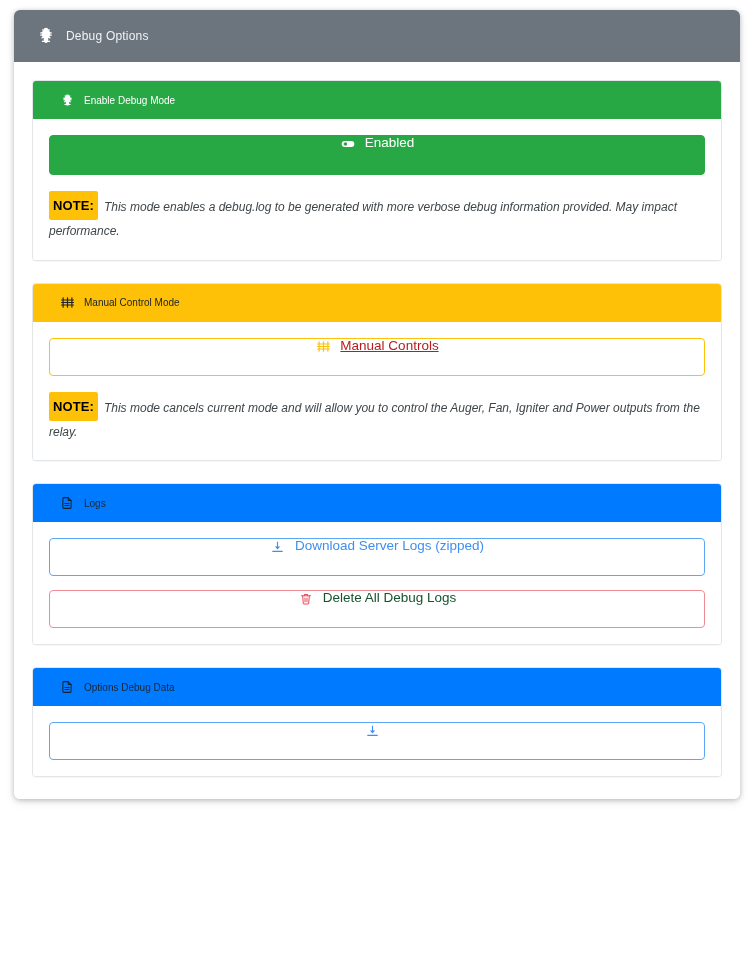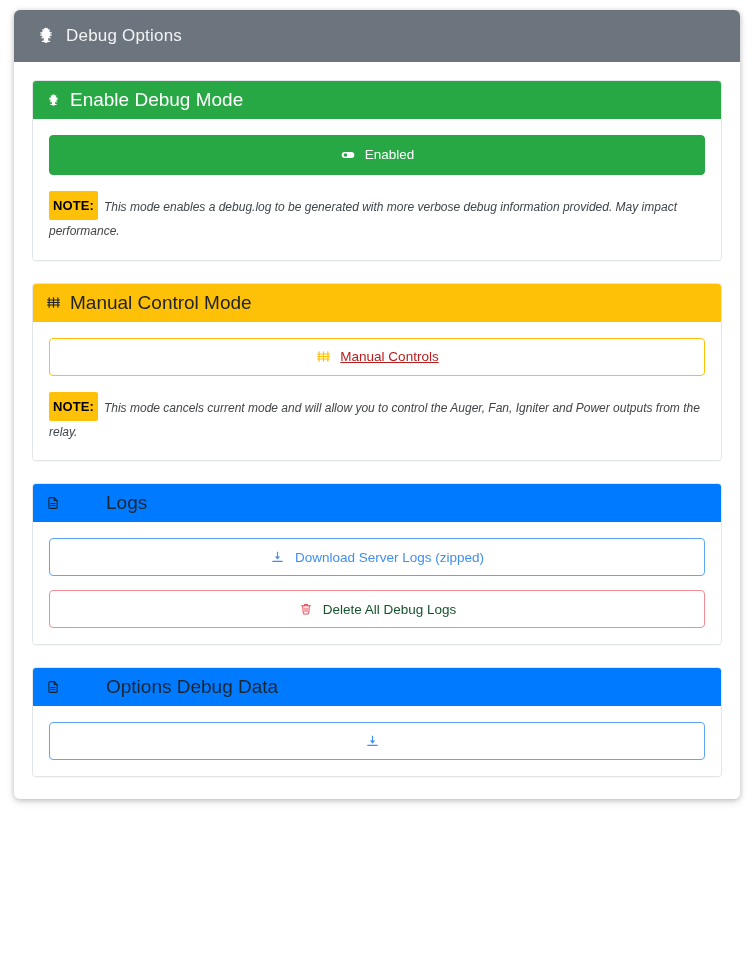--- a/index.html
+++ b/index.html
@@ -30,21 +30,21 @@
     width: 726px;
   }
 
   .outer-header {
     background: #6c757d;
     color: #f1f3f5;
     height: 52px;
     display: flex;
     align-items: center;
     padding: 0 22px;
-    font-size: 17px;
+    font-size: 12px;
     letter-spacing: .2px;
   }
   .outer-header .hdr-icon {
     width: 20px;
     height: 20px;
     margin-right: 10px;
     display: inline-flex;
     align-items: center;
     justify-content: center;
     flex: none;
@@ -62,46 +62,46 @@
     margin-bottom: 22px;
     overflow: hidden;
     box-shadow: 0 1px 1px rgba(0,0,0,0.035);
   }
   .card:last-child { margin-bottom: 0; }
 
   .card-header {
     height: 38px;
     display: flex;
     align-items: center;
-    padding: 0 12px;
-    font-size: 19px;
+    padding: 0 26px;
+    font-size: 10px;
     font-weight: 400;
   }
   .card-header .ch-icon {
     width: 16px;
     height: 16px;
     margin-right: 9px;
     display: inline-flex;
     align-items: center;
     justify-content: center;
     flex: none;
   }
   .hdr-green  { background: #28a745; color: #ffffff; }
   .hdr-amber  { background: #ffc107; color: #212529; text-align: right; }
-  .hdr-blue   { background: #007bff; color: #1b2631; gap: 36px; }
+  .hdr-blue   { background: #007bff; color: #1b2631; }
 
   .card-body {
     padding: 16px 16px 16px 16px;
     background: #ffffff;
   }
 
   
   .btn {
     display: flex;
-    align-items: center;
+    align-items: flex-start;
     justify-content: center;
     width: 100%;
     height: 38px;
     border-radius: 4px;
     font-size: 13.5px;
     cursor: pointer;
     user-select: none;
     background: #ffffff;
     border: 1px solid transparent;
     line-height: 1;

